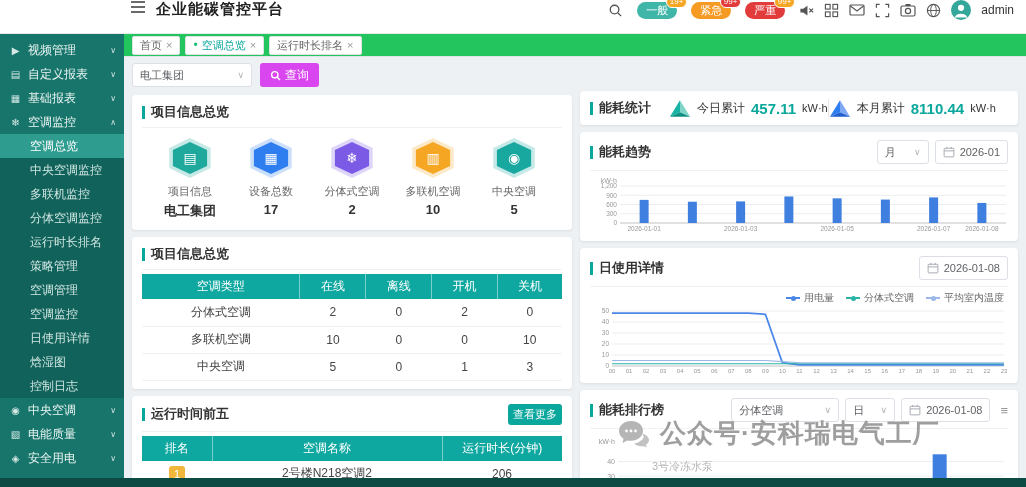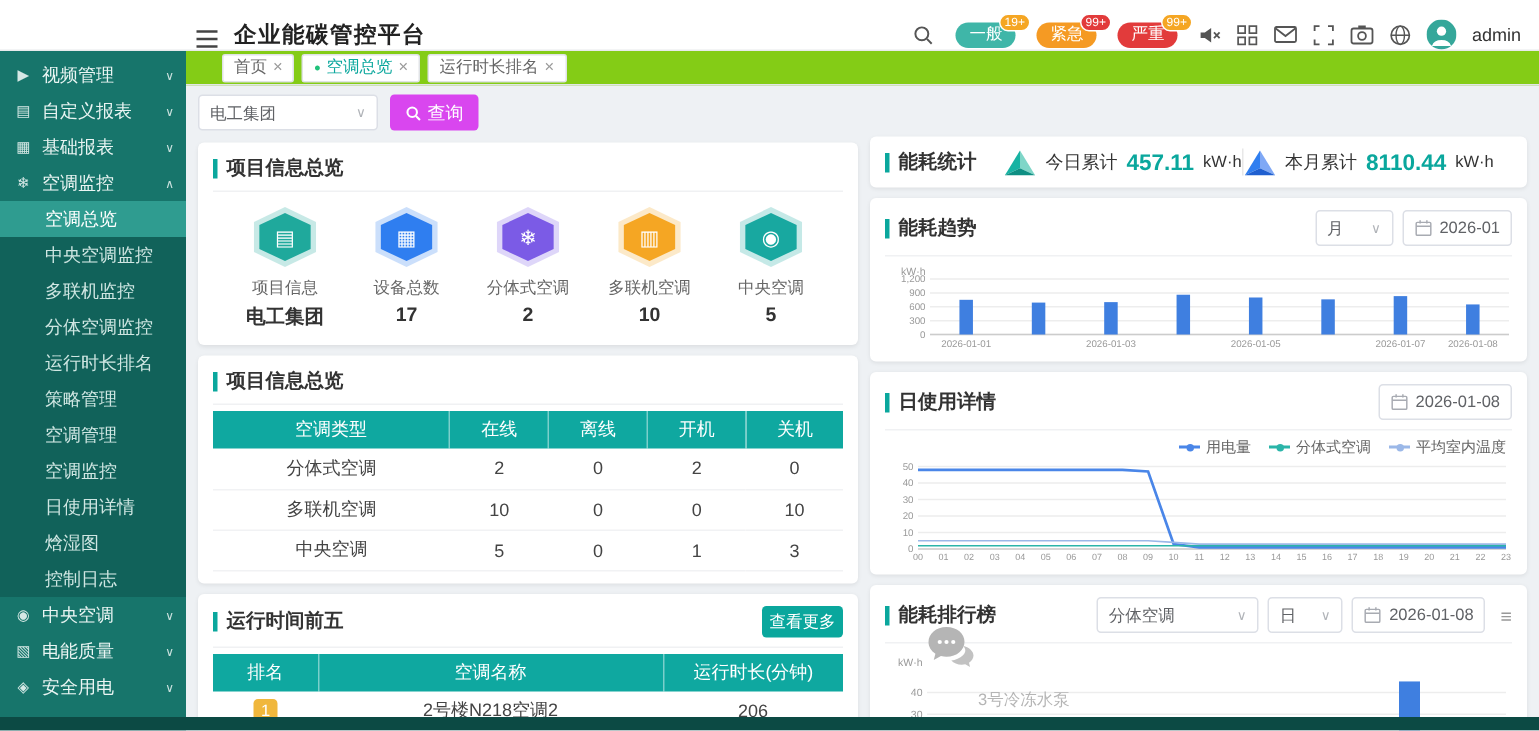--- a/index.html
+++ b/index.html
@@ -1,21 +1,21 @@
 <!DOCTYPE html>
 <html><head>
 <meta charset="utf-8">
 <style>
 *{margin:0;padding:0;box-sizing:border-box}
 html,body{width:1026px;height:487px;overflow:hidden}
 body{font-family:"Liberation Sans","DejaVu Sans",sans-serif;background:#eef1f4;position:relative;font-size:12px;color:#333}
 svg{display:block}
 
 
-.topbar{height:34px;background:#fff;border-bottom:1px solid #e8eaec;display:flex;align-items:flex-end;padding:0 12px 0 130px;position:relative;z-index:6}
+.topbar{height:34px;background:#fff;border-bottom:1px solid #e8eaec;display:flex;align-items:flex-start;padding:0 12px 0 130px;position:relative;z-index:6}
 .hamb{margin-right:10px;cursor:pointer}
 .app-title{font-size:15px;font-weight:bold;color:#222;letter-spacing:1px}
 .tb-right{margin-left:auto;display:flex;align-items:center;gap:10px}
 .tbi{cursor:pointer;display:inline-flex}
 .pills{display:flex;gap:14px;margin:0 4px}
 .pill{position:relative;color:#fff;font-size:11px;padding:2px 9px;border-radius:10px;cursor:pointer;line-height:13px}
 .pcount{position:absolute;top:-6px;right:-10px;color:#fff;font-size:8px;padding:0 3px;border-radius:7px;line-height:10px;border:1px solid #fff}
 .uname{font-size:12px;color:#333}
 
 
@@ -23,21 +23,21 @@
 .sidebar{width:124px;background:#17756b;height:100%;flex:none;padding-top:4px;overflow:hidden}
 .side-item{height:24px;display:flex;align-items:center;padding:0 8px;color:#eaf5f3;font-size:12px;cursor:pointer;white-space:nowrap}
 .s-icon{width:15px;margin-right:5px;font-size:10px;opacity:.9;text-align:center}
 .chev{margin-left:auto;font-size:8px;opacity:.85}
 .side-children{background:#11625a}
 .side-child{height:24px;line-height:24px;padding-left:30px;color:#cfe6e2;font-size:12px;cursor:pointer;white-space:nowrap}
 .side-child.active{background:#2f9c90;color:#fff}
 
 
 .main{flex:1;display:flex;flex-direction:column;overflow:hidden}
-.tabbar{height:23px;display:flex;align-items:center;gap:5px;padding:0 24px;border-bottom:1px solid #e2e5e8;background:#84cc16}
+.tabbar{height:23px;display:flex;align-items:center;gap:5px;padding:0 8px;border-bottom:1px solid #e2e5e8;background:#22c55e}
 .tab{background:#fff;border:1px solid #e0e3e6;font-size:11px;color:#666;padding:1px 7px;border-radius:2px;display:flex;align-items:center;gap:4px;cursor:pointer;line-height:15px}
 .tab.active{color:#0aa79d}
 .tdot{color:#21c27b;font-size:12px}
 .tclose{color:#999;font-size:11px;cursor:pointer}
 .content{flex:1;display:flex;gap:8px;padding:6px 8px;overflow:hidden}
 .col-l{width:440px;flex:none}
 .col-r{flex:1;margin-top:28px;min-width:0}
 
 
 .filter-row{display:flex;gap:8px;margin-bottom:8px;align-items:center}
@@ -582,14 +582,15 @@
 </div>
 
 <div class="watermark">
   <svg width="36" height="30" viewBox="0 0 34 30">
     <path d="M14 2 C7 2 2 6.5 2 12 c0 3.2 1.8 6 4.6 7.8 L5.5 24 l4.8 -2.6 c1.2 .3 2.4 .4 3.7 .4 7 0 12 -4.5 12 -10 S21 2 14 2 Z" fill="#b5b5b5"></path>
     <circle cx="9.5" cy="12" r="1.4" fill="#fff"></circle>
       <circle cx="14" cy="12" r="1.4" fill="#fff"></circle>
       <circle cx="18.5" cy="12" r="1.4" fill="#fff"></circle>
     <path d="M25 14.5 c4 1 7 3.6 7 6.5 0 1.9 -1.2 3.6 -3 4.8 l.7 2.8 -3.2 -1.7 c-.7 .2 -1.5 .3 -2.3 .3 -2.9 0 -5.5 -1.1 -7 -2.8 2.9 -.4 5.7 -1.6 7.8 -3.6 1.7 -1.6 2.4 -3.9 0 -6.3 Z" fill="#c2c2c2"></path>
   </svg>
+  <span>公众号·安科瑞电气工厂</span>
 </div>
 <div class="bottom-bar"></div>
 
 </body></html>

